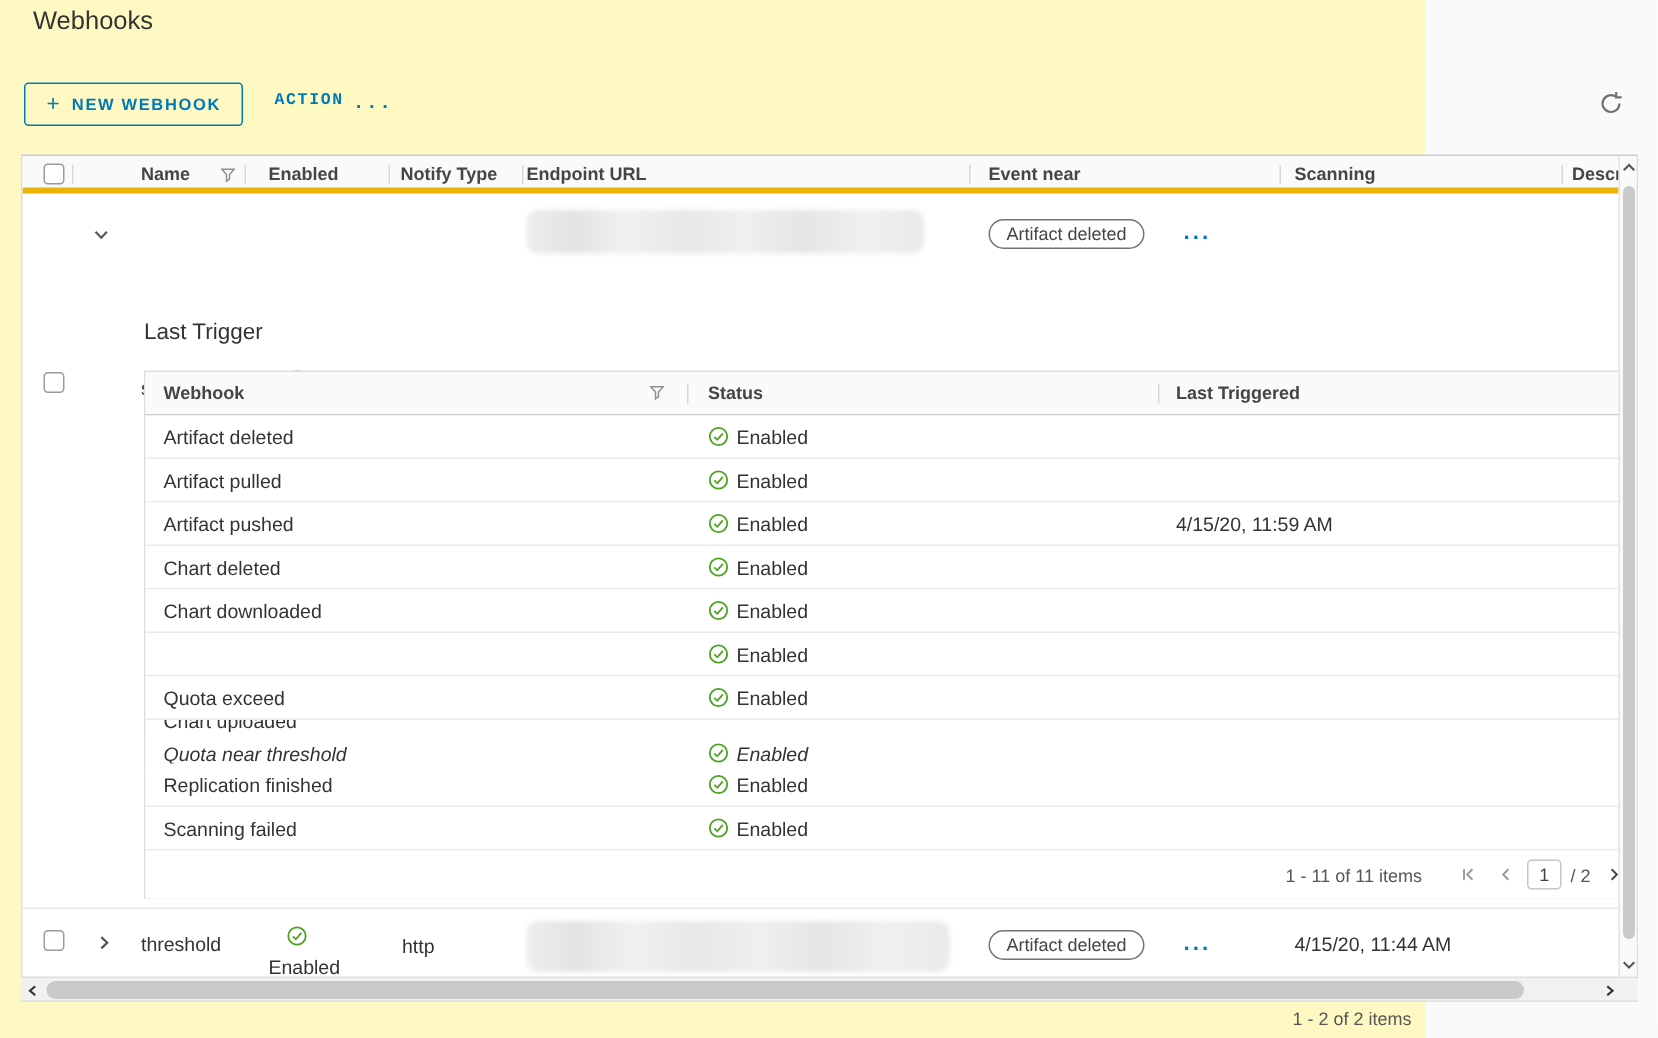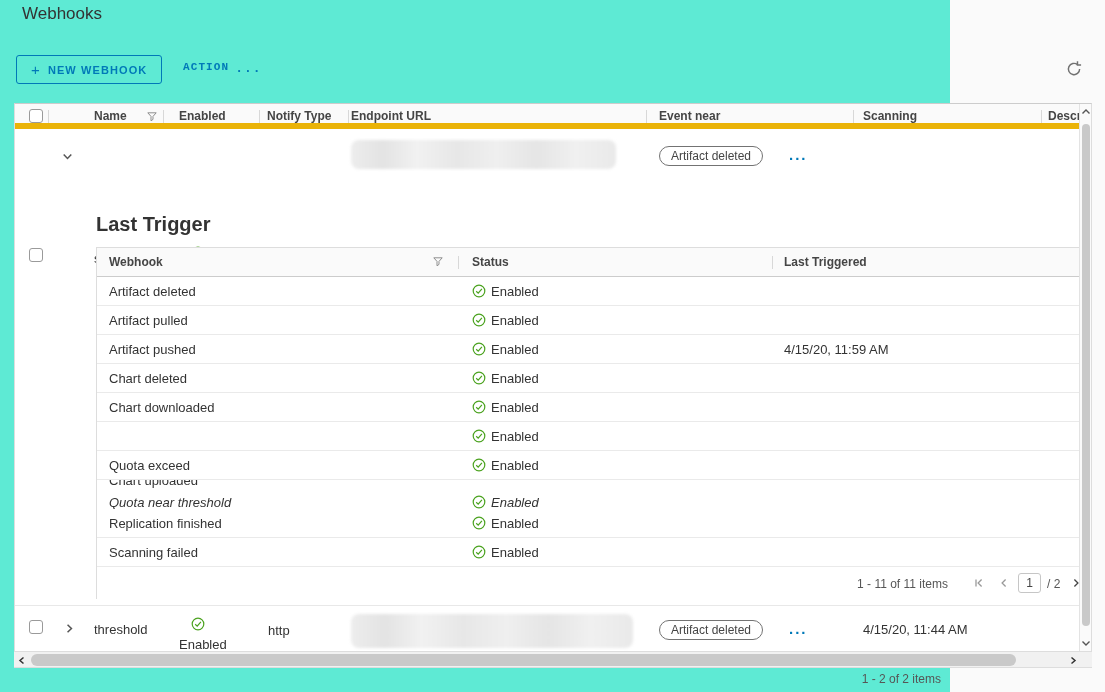--- a/index.html
+++ b/index.html
@@ -1,51 +1,51 @@
 <!DOCTYPE html>
 <html><head>
 <meta charset="utf-8">
 <style>
   * { box-sizing: border-box; margin: 0; padding: 0; }
   html,body { width:1105px; height:692px; overflow:hidden; background:#fafafa;
     font-family:"Liberation Sans", sans-serif; }
-  #app { position:relative; width:950px; height:692px; background:#5eead4; color:#333; }
+  #app { position:relative; width:950px; height:692px; background:#fef9c3; color:#333; }
 
   .page-title { position:absolute; left:22px; top:4px; font-size:17px; font-weight:400; color:#333; }
 
   .btn-outline { position:absolute; left:16px; top:55px; height:29px; display:flex; align-items:center;
     gap:7px; padding:0 14px; border:1px solid #0079b8; border-radius:3px; background:transparent;
     color:#0079b8; font-size:11px; font-weight:600; letter-spacing:1.1px; cursor:pointer;
     font-family:"Liberation Sans", sans-serif; }
   .btn-outline .plus { font-size:15px; font-weight:400; line-height:11px; }
   .btn-flat { position:absolute; left:183px; top:61px; display:flex; align-items:flex-end; gap:6px;
     border:none; background:none; color:#0079b8; font-size:11px; font-weight:600; letter-spacing:1.1px;
     cursor:pointer; font-family:Liberation Mono, monospace; }
   .btn-flat .dots { font-size:13px; font-weight:700; letter-spacing:1px; line-height:9px; }
   .refresh-btn { position:absolute; left:1065px; top:59px; width:20px; height:20px; cursor:pointer;
     border:none; background:none; padding:0; }
 
   .grid { position:absolute; left:14px; top:103px; width:1078px; height:549px; background:#fff;
     border:1px solid #ddd; border-top-color:#ccc; overflow:hidden; }
   .grid-header { position:absolute; left:0; top:0; width:1066px; height:25px; background:#fafafa;
-    border-bottom:6px solid #eab308; }
+    border-bottom:4px solid #eab308; }
   .col-label { position:absolute; top:5px; font-size:12px; font-weight:600; color:#454545; white-space:nowrap; }
   .sep { position:absolute; top:6px; width:1px; height:13px; background:#d8d8d8; }
   .checkbox { position:absolute; width:14px; height:14px; border:1px solid #9a9a9a; border-radius:3px;
     background:#fff; cursor:pointer; }
   .cell { position:absolute; font-size:13px; color:#333; white-space:nowrap; }
   .pill { position:absolute; height:20px; padding:0 11px; border:1px solid #737373; border-radius:10px;
     font-size:12px; color:#454545; display:flex; align-items:center; background:#fff; white-space:nowrap; }
   .more-dots { position:absolute; color:#0079b8; font-size:15px; font-weight:700; letter-spacing:2px;
     cursor:pointer; line-height:14px; }
   .redact { position:absolute; border-radius:8px; filter:blur(1.6px);
     background:linear-gradient(90deg,#ededed,#e3e3e3 12%,#f1f1f1 25%,#e7e7e7 40%,#efefef 55%,#e5e5e5 70%,#f0f0f0 85%,#e9e9e9); }
   .icon-btn { border:none; background:none; padding:0; cursor:pointer; position:absolute; }
 
-  .detail-title { position:absolute; left:81px; top:109px; font-size:20px; font-weight:700; color:#333; }
+  .detail-title { position:absolute; left:81px; top:109px; font-size:15px; font-weight:400; color:#333; }
   .subgrid { position:absolute; left:81px; top:143px; width:985px; height:352px; background:#fff;
     border:1px solid #ddd; }
   .subgrid-header { position:absolute; left:0; top:0; right:0; height:29px; background:#fafafa;
     border-bottom:1px solid #ccc; }
   .subrow { position:absolute; left:0; right:0; height:29px; border-bottom:1px solid #eaeaea; background:#fff; }
   .subfooter { position:absolute; left:0; right:0; top:319px; height:32px; background:#fff; }
   .pg-range { position:absolute; right:132px; top:10px; font-size:12px; color:#565656; }
   .pg-btn { position:absolute; top:10px; width:12px; height:12px; }
   .page-input { position:absolute; left:921px; top:6px; width:23px; height:20px; border:1px solid #c6c6c6;
     border-radius:3px; text-align:center; font-size:12px; color:#454545; background:#fff;

